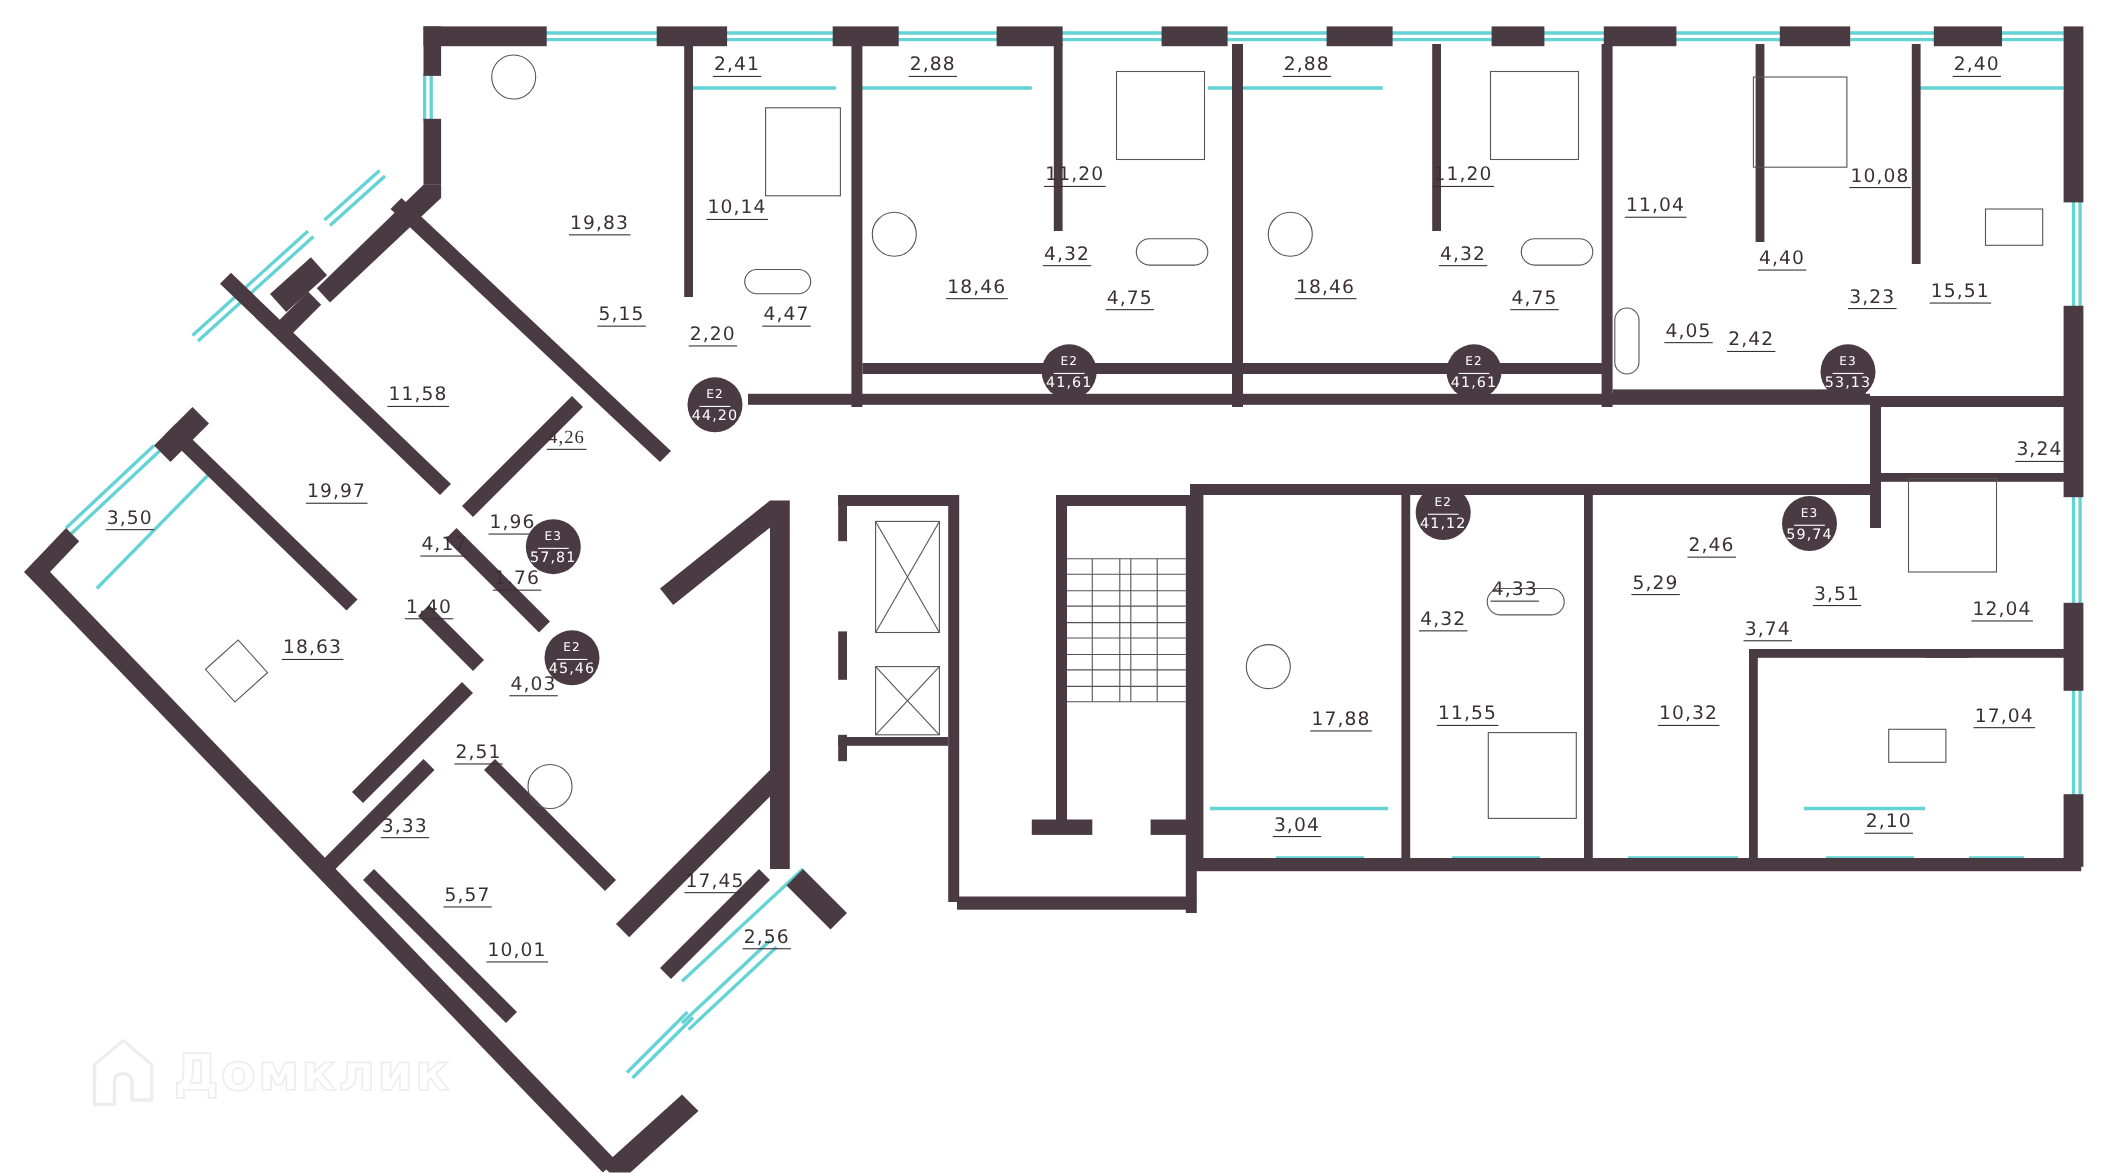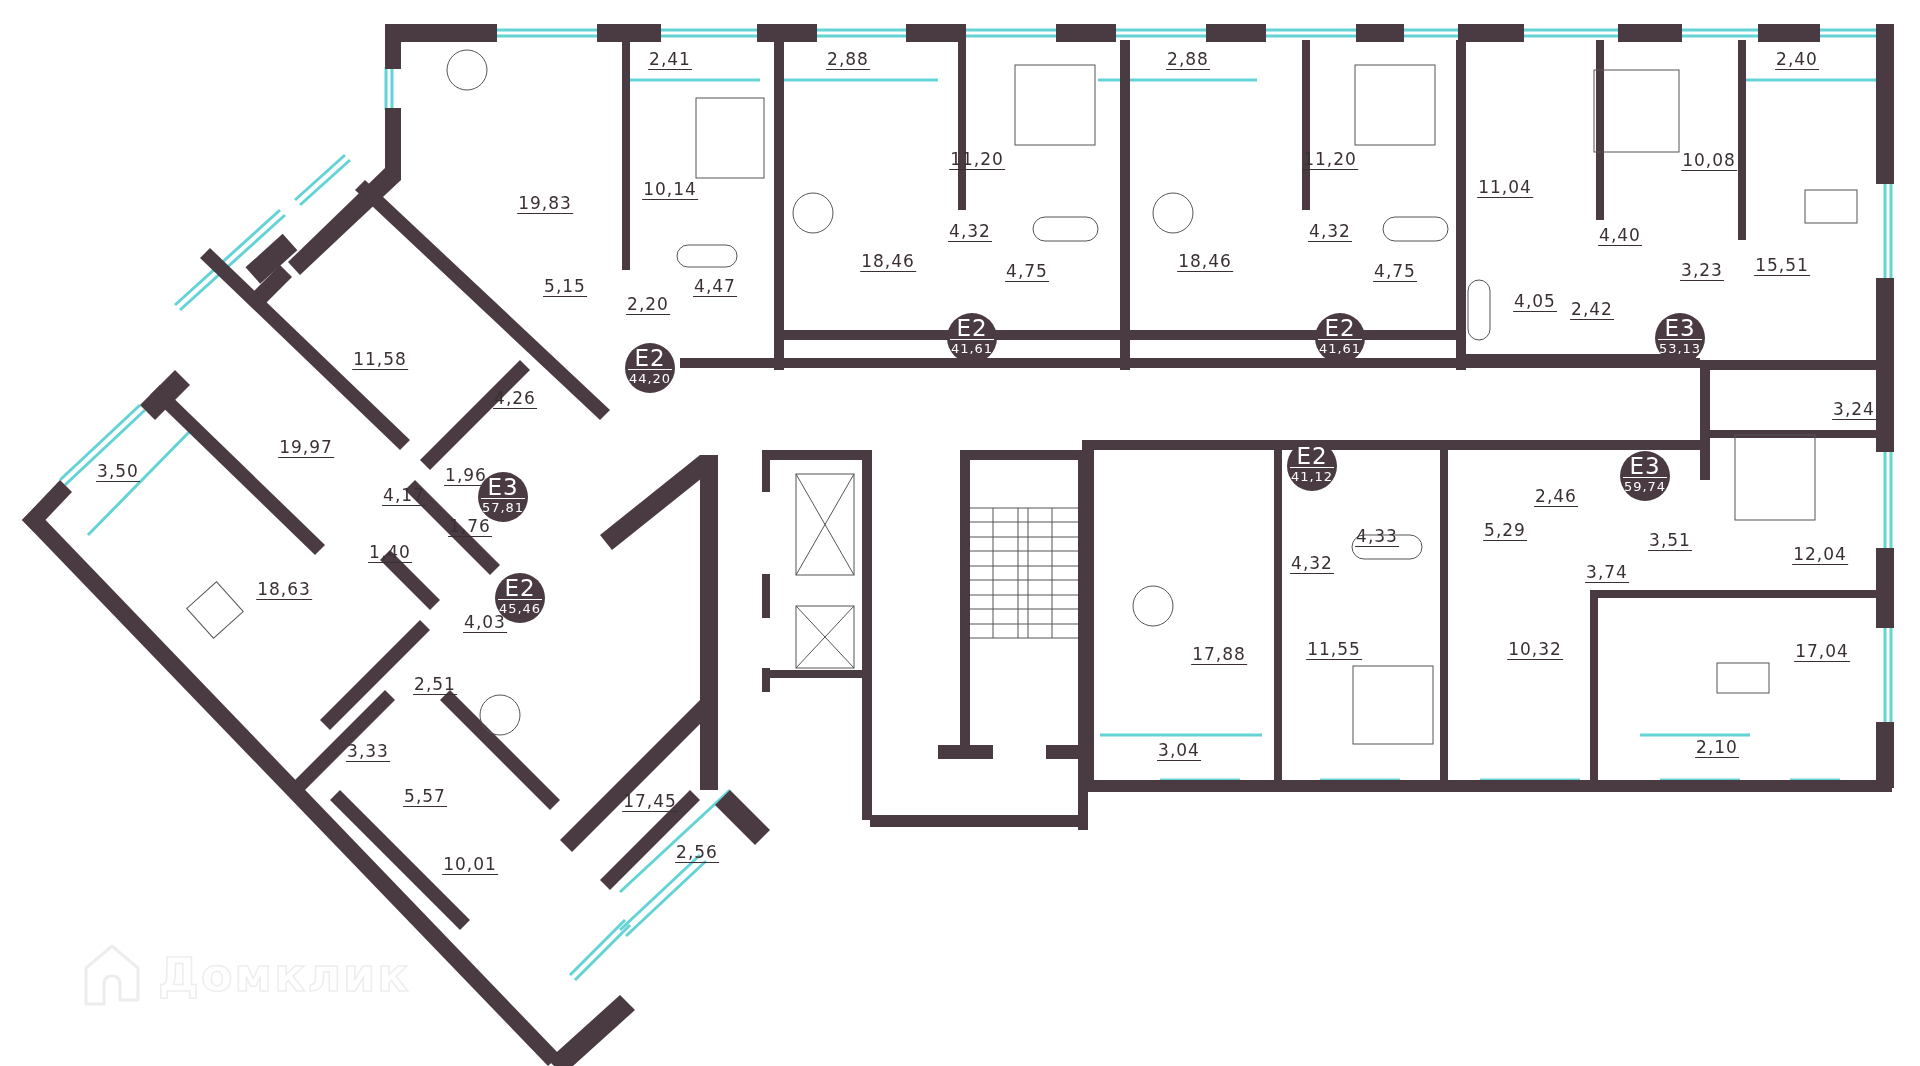--- a/index.html
+++ b/index.html
@@ -1,20 +1,20 @@
 <!DOCTYPE html>
 <html><head>
 <meta charset="utf-8">
 <style>
   html,body{margin:0;padding:0;background:#ffffff;}
   body{width:1920px;height:1066px;position:relative;overflow:hidden;font-family:"DejaVu Sans", sans-serif;}
   #plan{position:absolute;left:0;top:0;width:1920px;height:1066px;}
   .area-label{position:absolute;font-family:"DejaVu Sans", sans-serif;font-size:17px;color:#3a3034;letter-spacing:1px;border-bottom:1.5px solid #3a3034;padding:0 1px 1px 1px;line-height:18px;white-space:nowrap;transform:translate(-50%,-50%);}
   .badge{position:absolute;width:50px;height:50px;border-radius:50%;background:#4a3b42;color:#ffffff;transform:translate(-50%,-50%);display:flex;flex-direction:column;align-items:center;justify-content:center;cursor:pointer;}
-  .badge .type{font-size:23px;line-height:17px;letter-spacing:1px;padding:0 6px 2px 6px;border-bottom:1px solid #ffffff;}
+  .badge .type{font-size:11px;line-height:17px;letter-spacing:1px;padding:0 6px 2px 6px;border-bottom:1px solid #ffffff;}
   .badge .total{font-size:13px;line-height:15px;letter-spacing:1px;padding-top:1px;}
   .watermark{position:absolute;left:80px;top:940px;display:flex;align-items:center;gap:14px;opacity:0.9;}
   .watermark .wm-text{font-family:"DejaVu Sans", sans-serif;font-size:46px;font-weight:bold;color:#ffffff;-webkit-text-stroke:1.5px #ececec;letter-spacing:2px;}
 </style>
 </head>
 <body>
 
 <svg id="plan" viewBox="0 0 1920 1066" xmlns="http://www.w3.org/2000/svg">
   <g stroke="#63d3d6" stroke-width="3" fill="none">
     <line x1="496" y1="30" x2="598" y2="30"></line>
@@ -230,32 +230,32 @@
     <div class="area-label" style="left: 1395px; top: 272px;">4,75</div>
     <div class="area-label" style="left: 1505px; top: 188px;">11,04</div>
     <div class="area-label" style="left: 1535px; top: 302px;">4,05</div>
     <div class="area-label" style="left: 1592px; top: 310px;">2,42</div>
     <div class="area-label" style="left: 1620px; top: 236px;">4,40</div>
     <div class="area-label" style="left: 1709px; top: 161px;">10,08</div>
     <div class="area-label" style="left: 1797px; top: 60px;">2,40</div>
     <div class="area-label" style="left: 1702px; top: 271px;">3,23</div>
     <div class="area-label" style="left: 1782px; top: 266px;">15,51</div>
     <div class="area-label" style="left: 380px; top: 360px;">11,58</div>
-    <div class="area-label" style="left: 515px; top: 399px;">4,26</div>
+    <div class="area-label" style="left: 515px; top: 399px; font-family: Liberation Serif, serif;">4,26</div>
     <div class="area-label" style="left: 306px; top: 448px;">19,97</div>
     <div class="area-label" style="left: 388px; top: 496px; margin-left: 16px;">4,17</div>
     <div class="area-label" style="left: 466px; top: 476px;">1,96</div>
     <div class="area-label" style="left: 470px; top: 527px;">1,76</div>
     <div class="area-label" style="left: 390px; top: 553px;">1,40</div>
     <div class="area-label" style="left: 118px; top: 472px;">3,50</div>
     <div class="area-label" style="left: 284px; top: 590px;">18,63</div>
     <div class="area-label" style="left: 485px; top: 623px;">4,03</div>
     <div class="area-label" style="left: 435px; top: 685px;">2,51</div>
     <div class="area-label" style="left: 368px; top: 752px;">3,33</div>
-    <div class="area-label" style="left: 425px; top: 797px;">5,57</div>
+    <div class="area-label" style="left: 425px; top: 815px;">5,57</div>
     <div class="area-label" style="left: 650px; top: 802px;">17,45</div>
     <div class="area-label" style="left: 470px; top: 865px;">10,01</div>
     <div class="area-label" style="left: 697px; top: 853px;">2,56</div>
     <div class="area-label" style="left: 1377px; top: 537px;">4,33</div>
     <div class="area-label" style="left: 1312px; top: 564px;">4,32</div>
     <div class="area-label" style="left: 1505px; top: 531px;">5,29</div>
     <div class="area-label" style="left: 1556px; top: 497px;">2,46</div>
     <div class="area-label" style="left: 1854px; top: 410px;">3,24</div>
     <div class="area-label" style="left: 1670px; top: 541px;">3,51</div>
     <div class="area-label" style="left: 1607px; top: 573px;">3,74</div>

